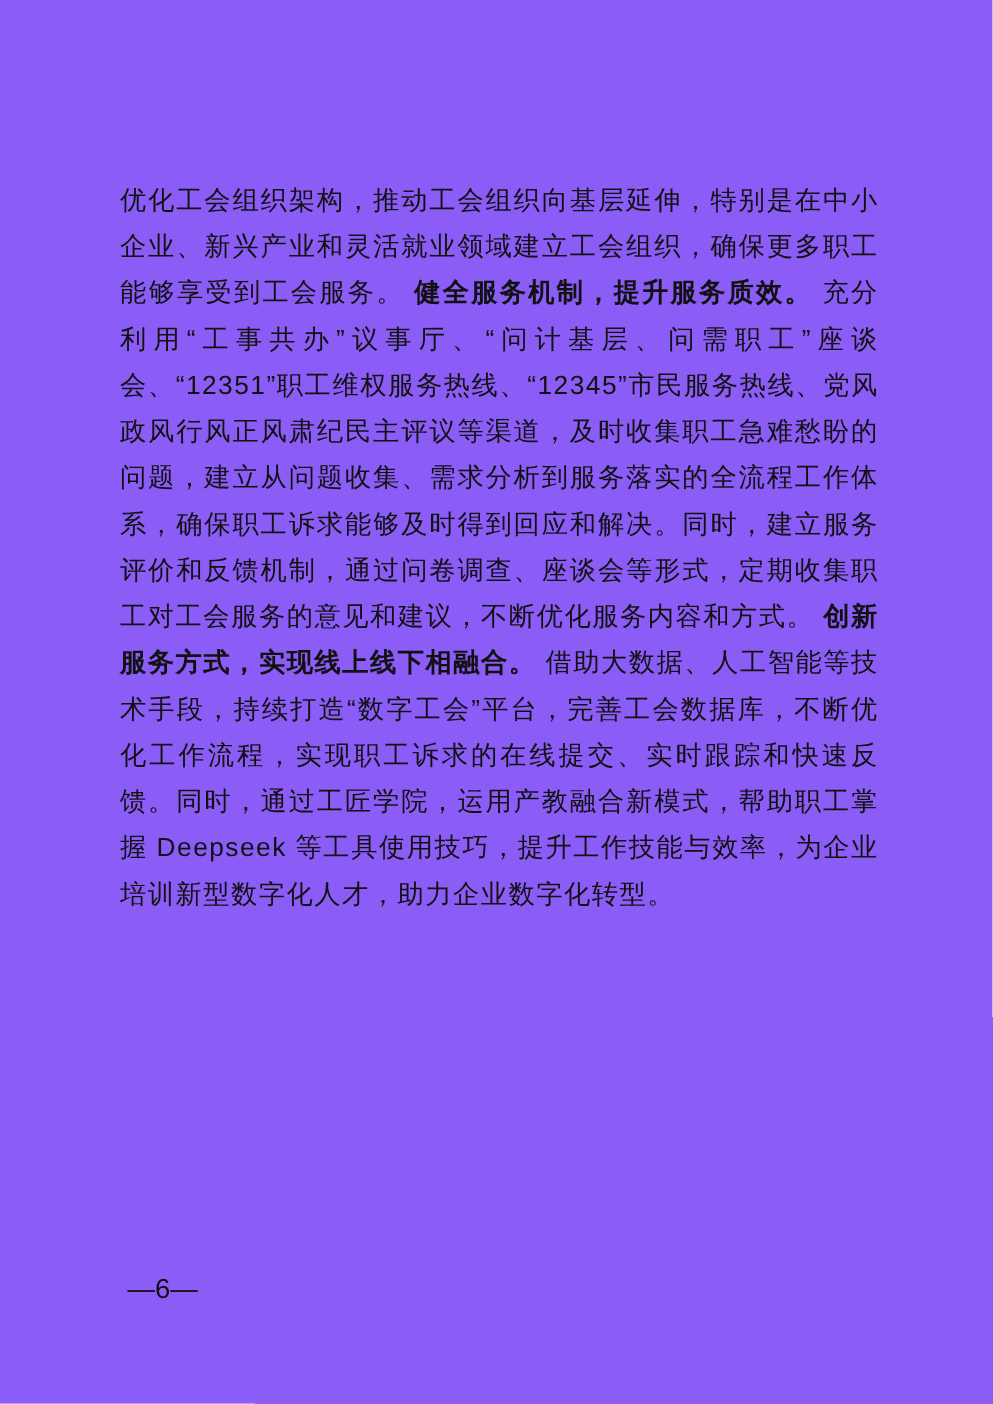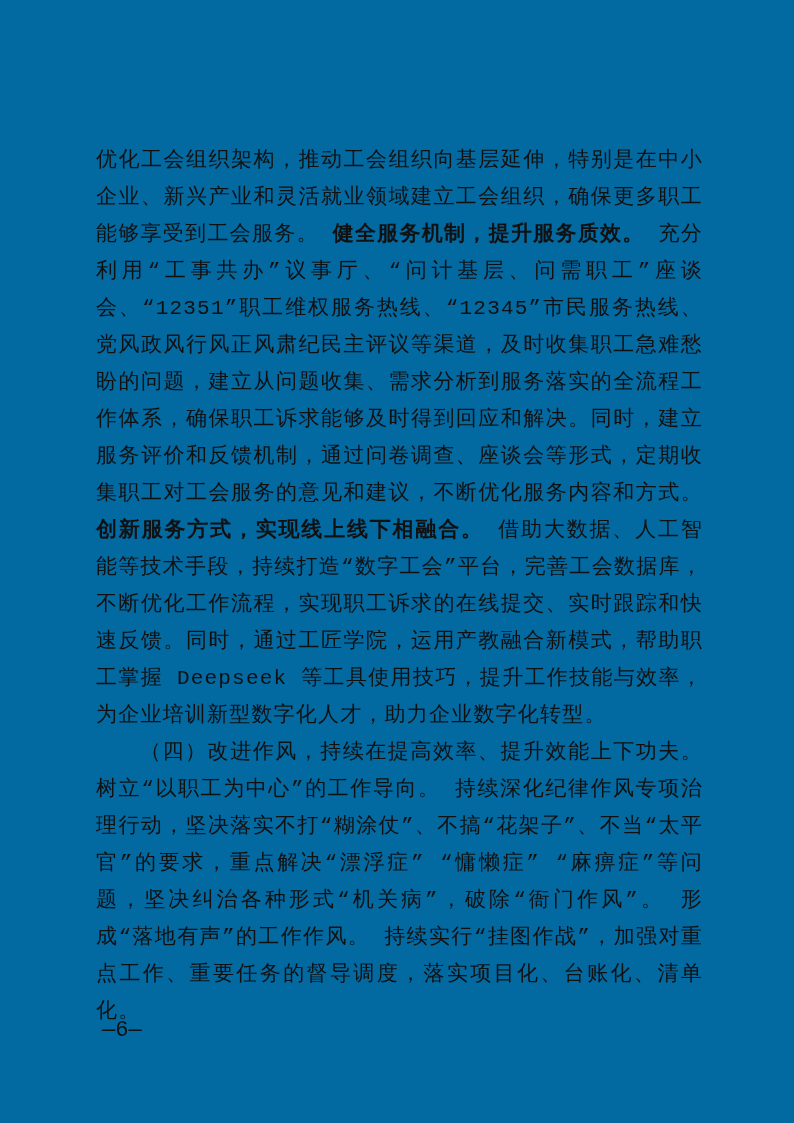--- a/index.html
+++ b/index.html
@@ -4,22 +4,22 @@
 <style>
   html, body {
     margin: 0;
     padding: 0;
     background: #ffffff;
   }
   .page {
     position: relative;
     width: 794px;
     height: 1123px;
-    background: #0369a1;
-    font-family: Liberation Mono, monospace;
+    background: #8b5cf6;
+    font-family: Liberation Sans, sans-serif;
     color: #111111;
     overflow: hidden;
   }
   .doc-body {
     position: absolute;
     left: 96px;
     top: 142px;
     width: 607px;
     font-size: 21px;
     line-height: 37px;
@@ -49,16 +49,15 @@
     letter-spacing: 0;
     color: #111111;
   }
 </style>
 </head>
 <body>
 
 <div class="page">
   <div class="doc-body">
       <p class="para"><span class="run">优化工会组织架构，推动工会组织向基层延伸，特别是在中小企业、新兴产业和灵活就业领域建立工会组织，确保更多职工能够享受到工会服务。 </span><span class="run bold">健全服务机制，提升服务质效。</span><span class="run"> 充分利用“工事共办”议事厅、“问计基层、问需职工”座谈会、“12351”职工维权服务热线、“12345”市民服务热线、党风政风行风正风肃纪民主评议等渠道，及时收集职工急难愁盼的问题，建立从问题收集、需求分析到服务落实的全流程工作体系，确保职工诉求能够及时得到回应和解决。同时，建立服务评价和反馈机制，通过问卷调查、座谈会等形式，定期收集职工对工会服务的意见和建议，不断优化服务内容和方式。 </span><span class="run bold">创新服务方式，实现线上线下相融合。</span><span class="run"> 借助大数据、人工智能等技术手段，持续打造“数字工会”平台，完善工会数据库，不断优化工作流程，实现职工诉求的在线提交、实时跟踪和快速反馈。同时，通过工匠学院，运用产教融合新模式，帮助职工掌握 Deepseek 等工具使用技巧，提升工作技能与效率，为企业培训新型数字化人才，助力企业数字化转型。</span></p>
-      <p class="para indent"><span class="run">（四）改进作风，持续在提高效率、提升效能上下功夫。树立“以职工为中心”的工作导向。 持续深化纪律作风专项治理行动，坚决落实不打“糊涂仗”、不搞“花架子”、不当“太平官”的要求，重点解决“漂浮症” “慵懒症” “麻痹症”等问题，坚决纠治各种形式“机关病”，破除“衙门作风”。 形成“落地有声”的工作作风。 持续实行“挂图作战”，加强对重点工作、重要任务的督导调度，落实项目化、台账化、清单化。</span></p>
     </div>
   <div class="page-number">—6—</div>
 </div>
 
 </body></html>

